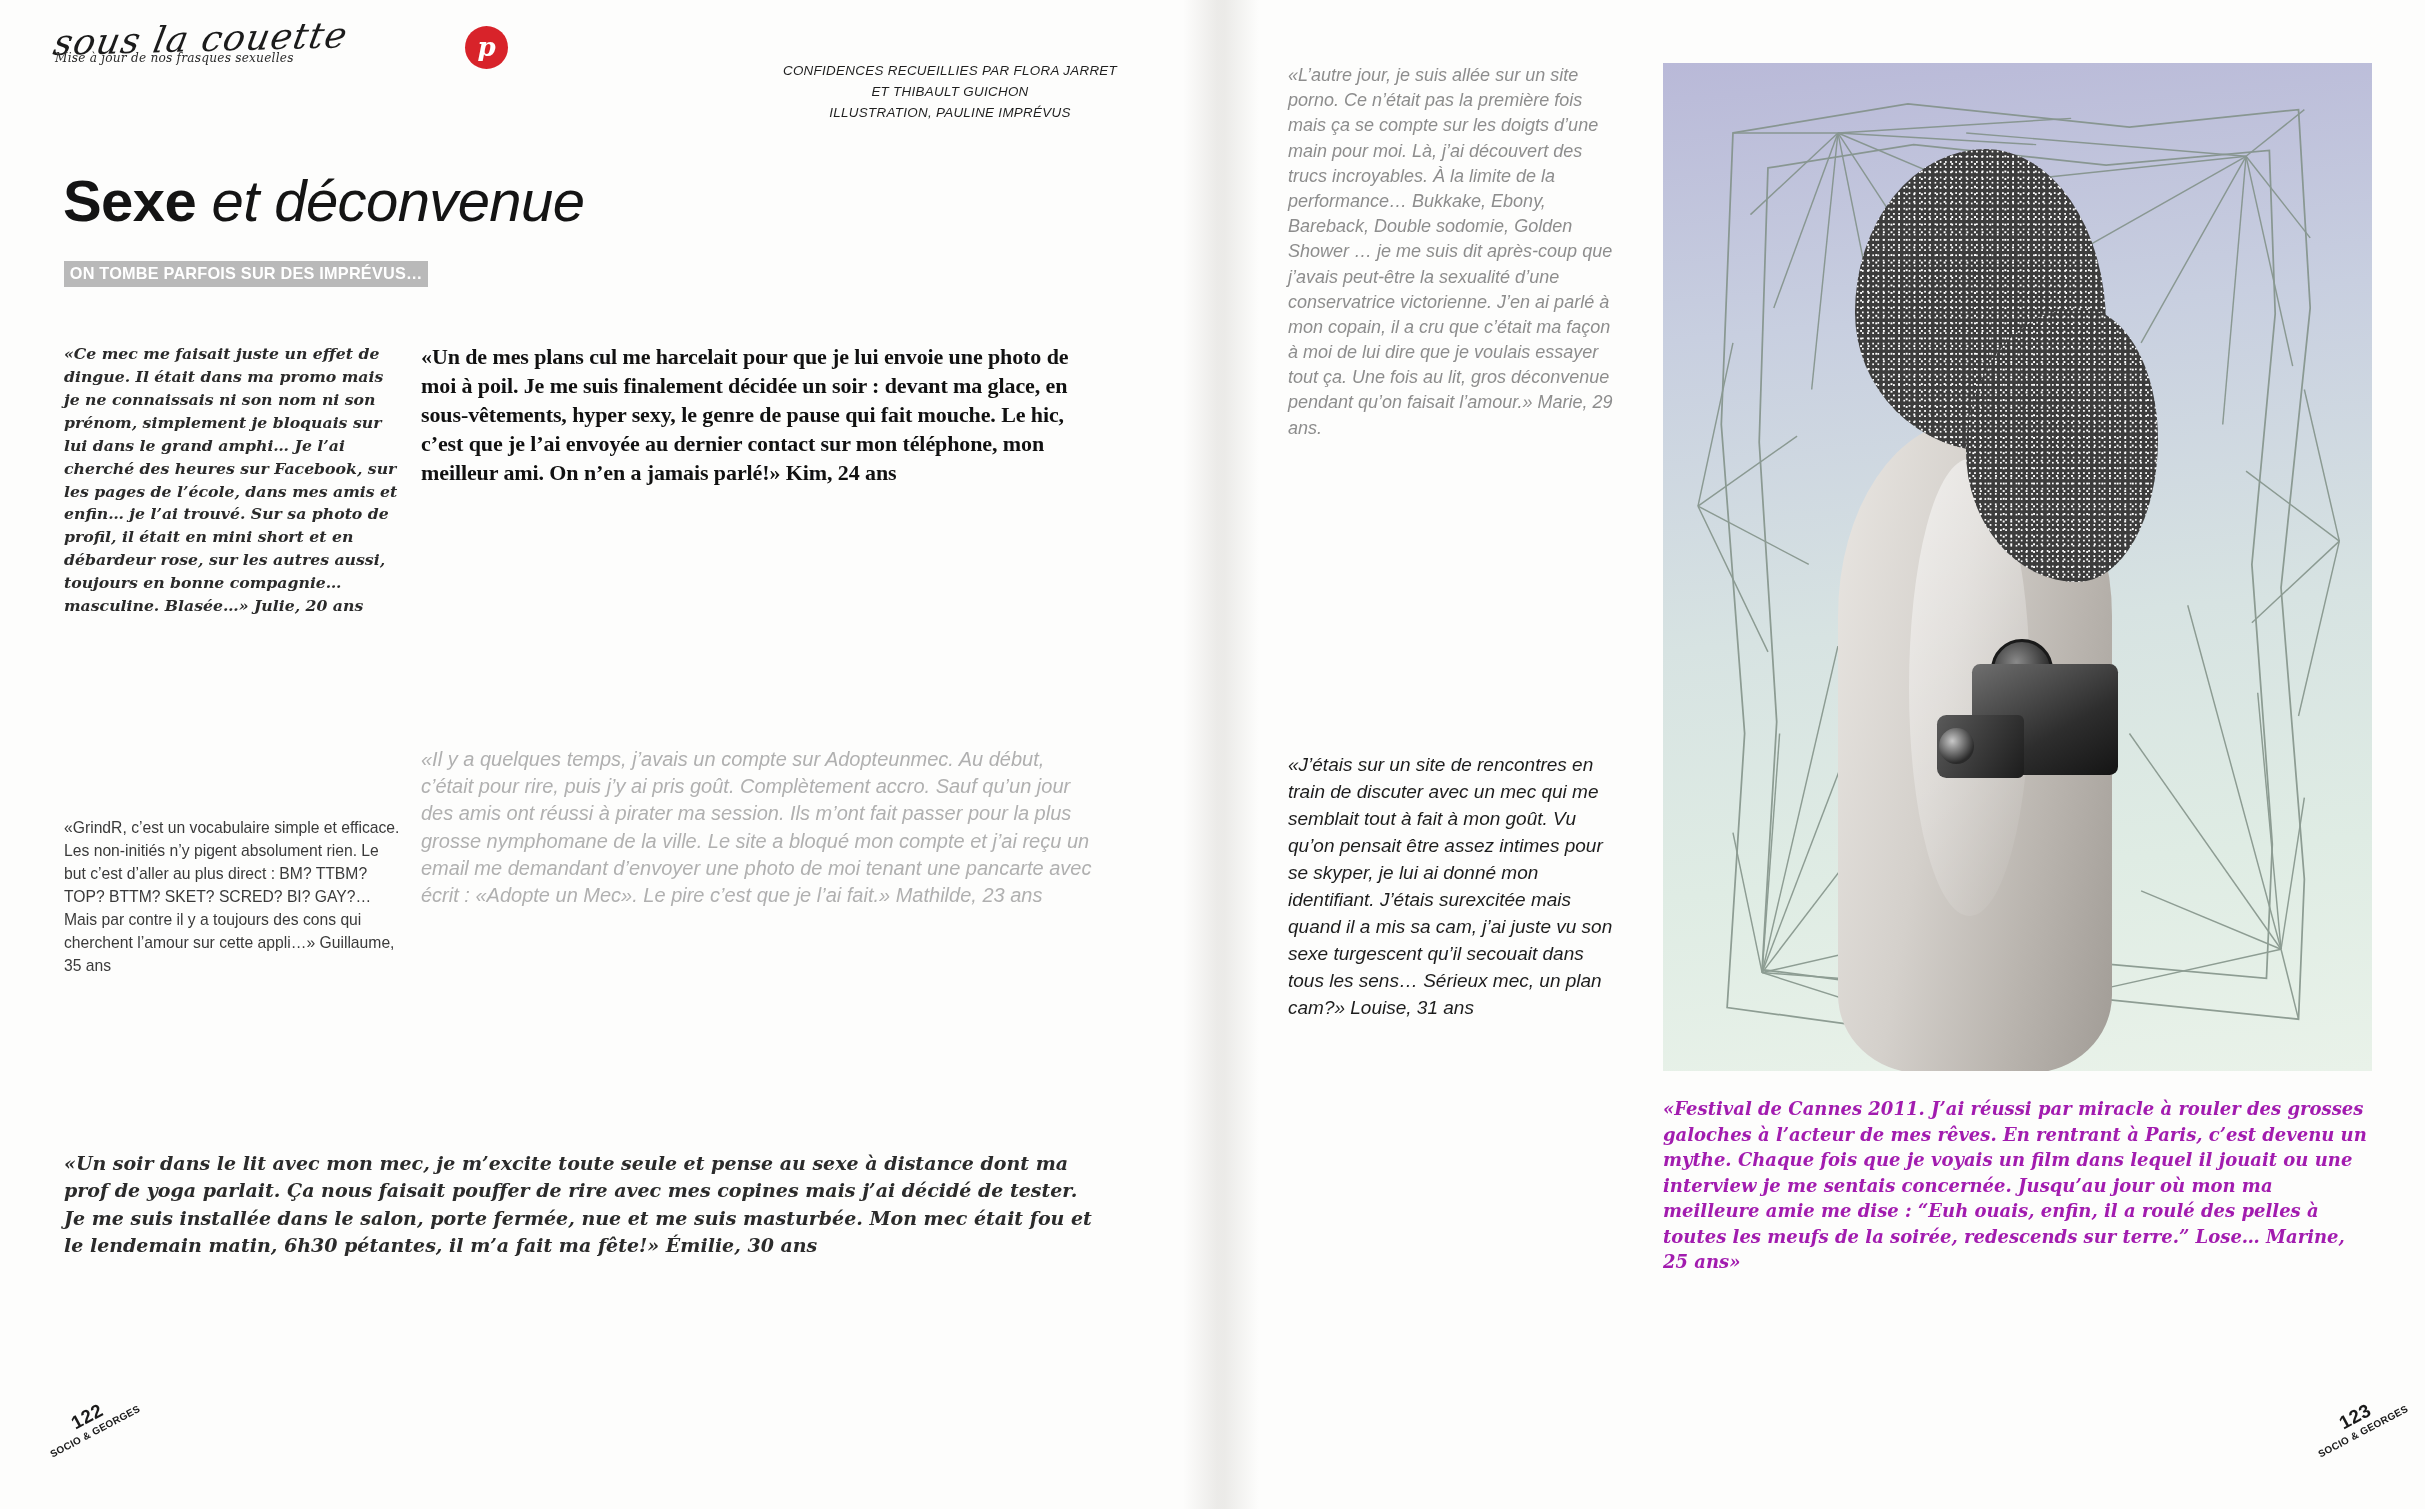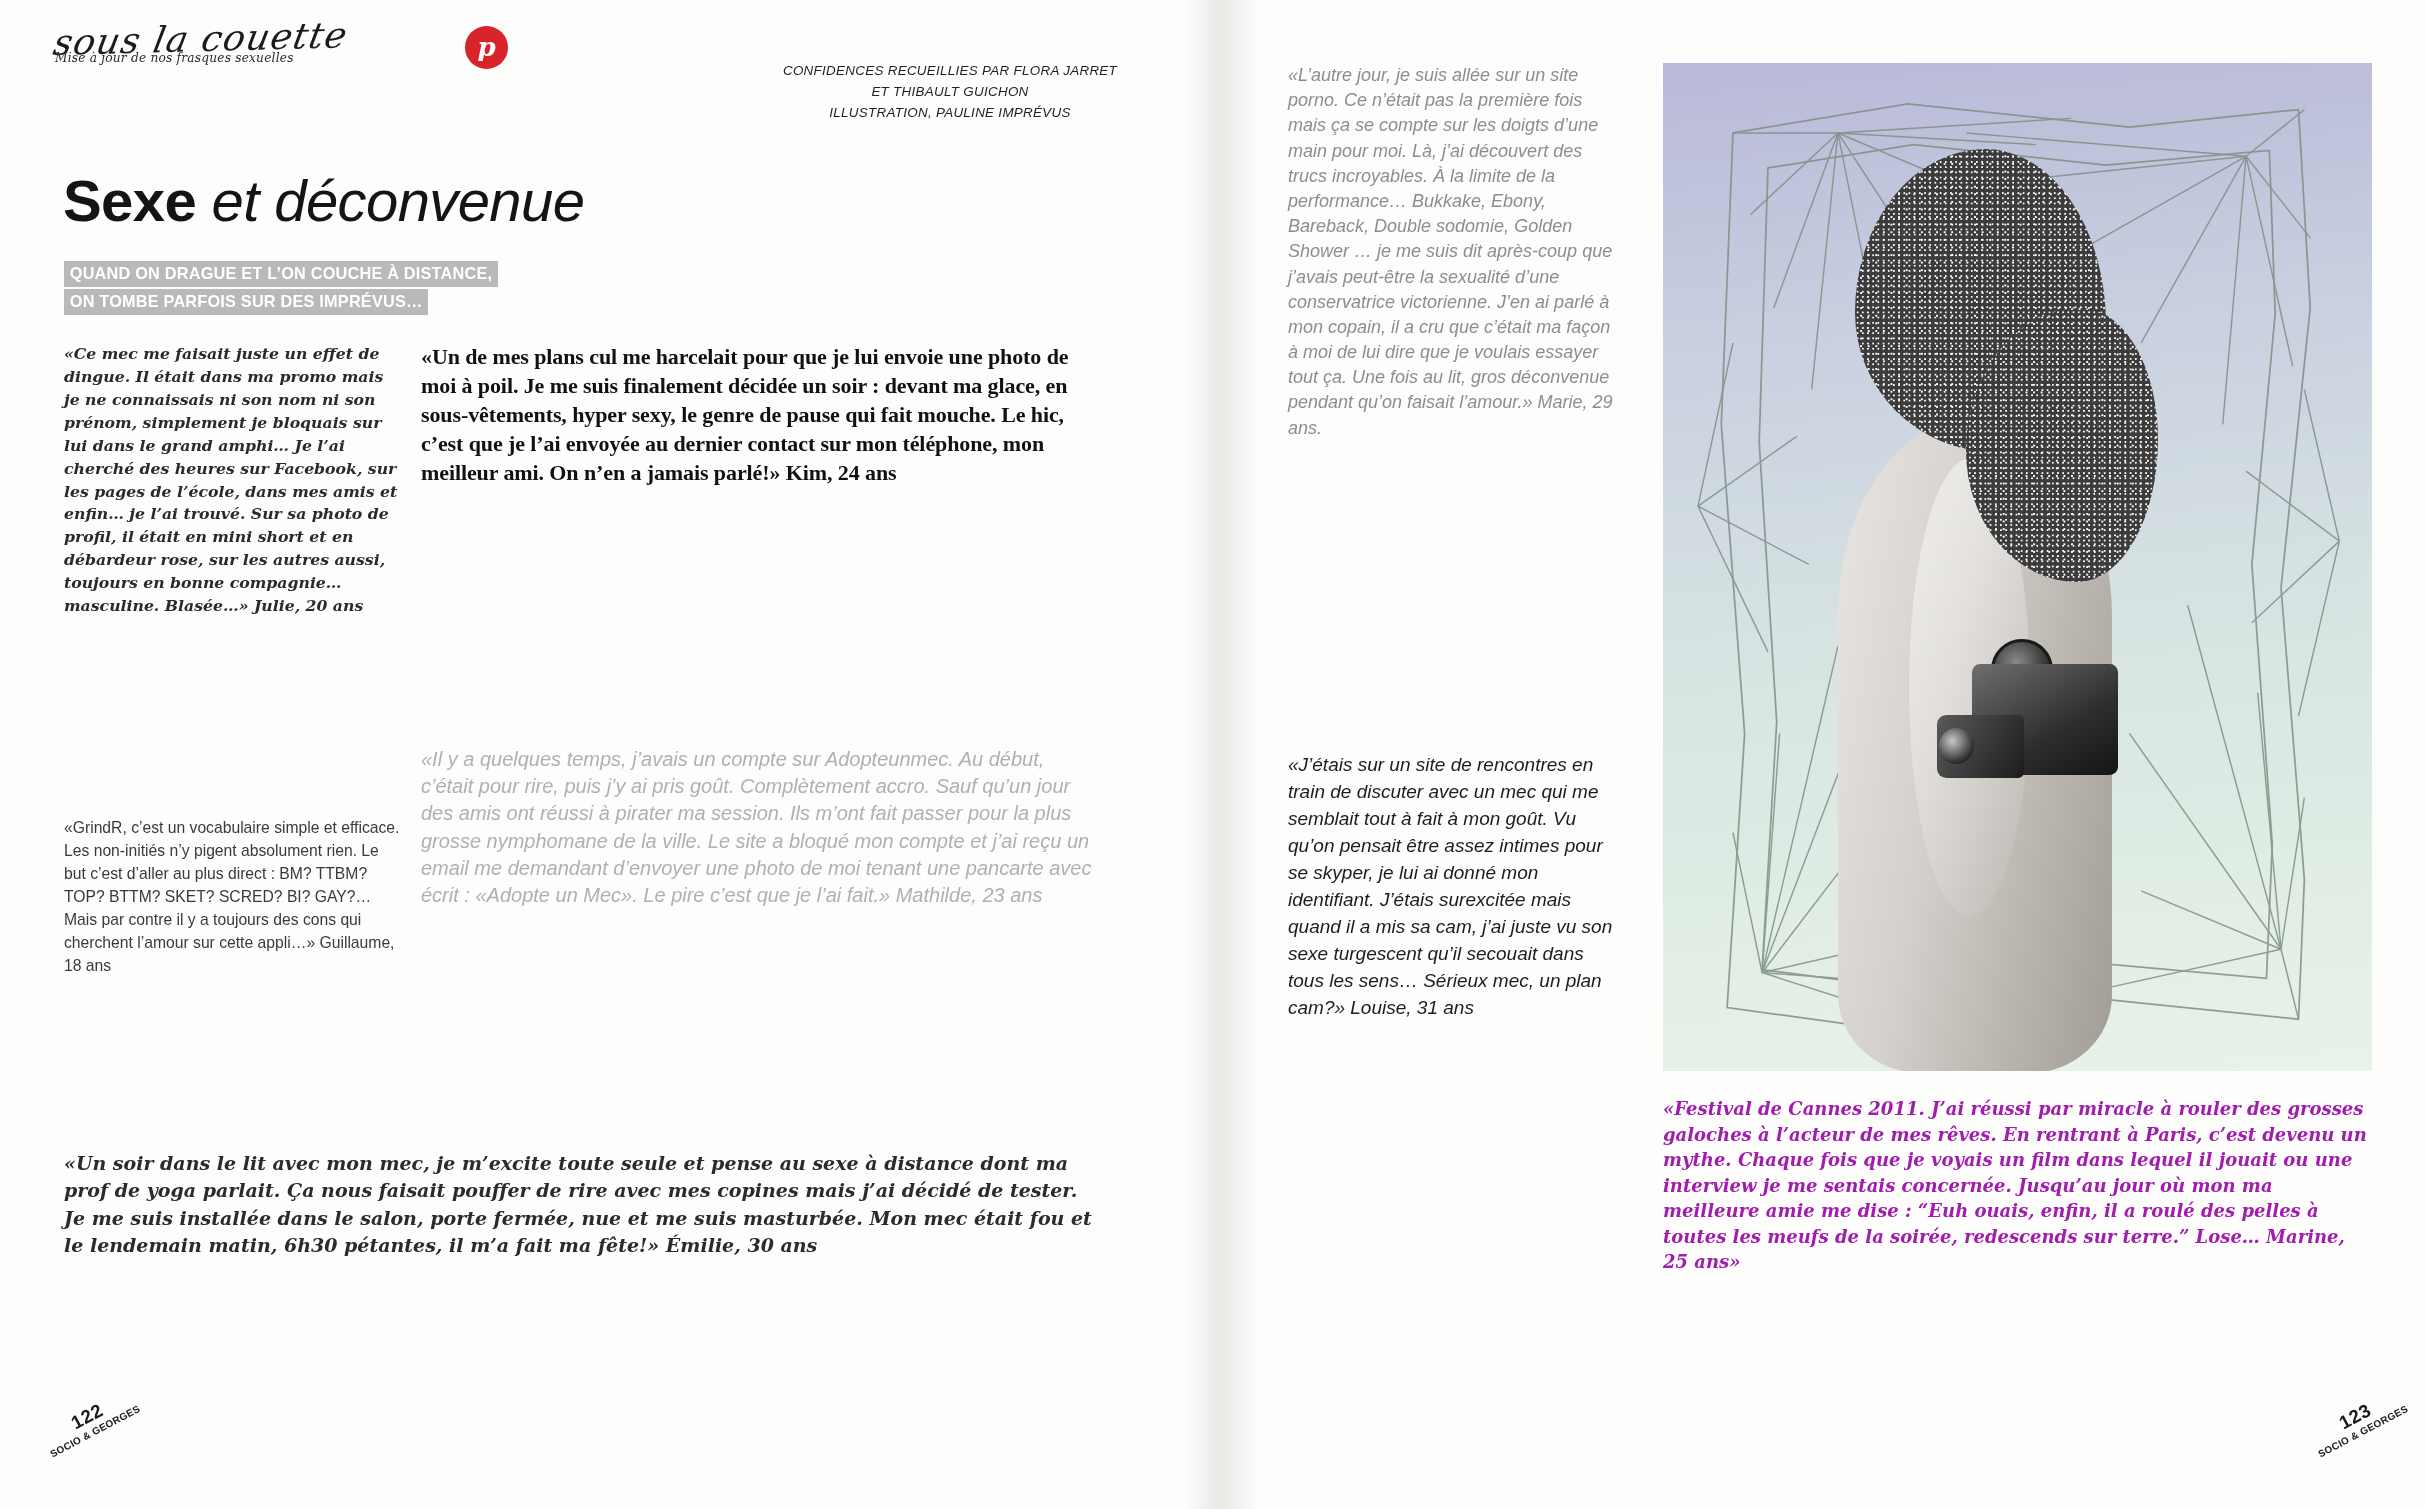--- a/index.html
+++ b/index.html
@@ -341,26 +341,25 @@
     <div>CONFIDENCES RECUEILLIES PAR FLORA JARRET</div>
     <div>ET THIBAULT GUICHON</div>
     <div>ILLUSTRATION, PAULINE IMPRÉVUS</div>
   </div>
 
   <div class="headline">
     <span class="hl-bold">Sexe</span><span class="hl-italic"> et déconvenue</span>
   </div>
 
   <div class="standfirst">
-    <div><span class="sf-line">QUAND ON DRAGUE ET L’ON COUCHE À DISTANCE,</span></div>
     <div><span class="sf-line">ON TOMBE PARFOIS SUR DES IMPRÉVUS…</span></div>
   </div>
 
   <div class="col q-serif-italic" id="col-left-1">«Ce mec me faisait juste un effet de dingue. Il était dans ma promo mais je ne connaissais ni son nom ni son prénom, simplement je bloquais sur lui dans le grand amphi… Je l’ai cherché des heures sur Facebook, sur les pages de l’école, dans mes amis et enfin… je l’ai trouvé. Sur sa photo de profil, il était en mini short et en débardeur rose, sur les autres aussi, toujours en bonne compagnie… masculine. Blasée…» Julie, 20 ans</div>
-  <div class="col q-sans" id="col-left-2">«GrindR, c’est un vocabulaire simple et efficace. Les non-initiés n’y pigent absolument rien. Le but c’est d’aller au plus direct : BM? TTBM? TOP? BTTM? SKET? SCRED? BI? GAY?… Mais par contre il y a toujours des cons qui cherchent l’amour sur cette appli…» Guillaume, 18 ans</div>
+  <div class="col q-sans" id="col-left-2">«GrindR, c’est un vocabulaire simple et efficace. Les non-initiés n’y pigent absolument rien. Le but c’est d’aller au plus direct : BM? TTBM? TOP? BTTM? SKET? SCRED? BI? GAY?… Mais par contre il y a toujours des cons qui cherchent l’amour sur cette appli…» Guillaume, 35 ans</div>
 
   <div class="col q-big-bold" id="col-mid-1">«Un de mes plans cul me harcelait pour que je lui envoie une photo de moi à poil. Je me suis finalement décidée un soir : devant ma glace, en sous-vêtements, hyper sexy, le genre de pause qui fait mouche. Le hic, c’est que je l’ai envoyée au dernier contact sur mon téléphone, mon meilleur ami. On n’en a jamais parlé!» Kim, 24 ans</div>
   <div class="col q-grey-italic" id="col-mid-2">«Il y a quelques temps, j’avais un compte sur Adopteunmec. Au début, c’était pour rire, puis j’y ai pris goût. Complètement accro. Sauf qu’un jour des amis ont réussi à pirater ma session. Ils m’ont fait passer pour la plus grosse nymphomane de la ville. Le site a bloqué mon compte et j’ai reçu un email me demandant d’envoyer une photo de moi tenant une pancarte avec écrit : «Adopte un Mec». Le pire c’est que je l’ai fait.» Mathilde, 23 ans</div>
 
   <div class="col q-wide-italic" id="col-wide">«Un soir dans le lit avec mon mec, je m’excite toute seule et pense au sexe à distance dont ma prof de yoga parlait. Ça nous faisait pouffer de rire avec mes copines mais j’ai décidé de tester. Je me suis installée dans le salon, porte fermée, nue et me suis masturbée. Mon mec était fou et le lendemain matin, 6h30 pétantes, il m’a fait ma fête!» Émilie, 30 ans</div>
 
   <div class="r-col" id="col-right-1">«L’autre jour, je suis allée sur un site porno. Ce n’était pas la première fois mais ça se compte sur les doigts d’une main pour moi. Là, j’ai découvert des trucs incroyables. À la limite de la performance… Bukkake, Ebony, Bareback, Double sodomie, Golden Shower … je me suis dit après-coup que j’avais peut-être la sexualité d’une conservatrice victorienne. J’en ai parlé à mon copain, il a cru que c’était ma façon à moi de lui dire que je voulais essayer tout ça. Une fois au lit, gros déconvenue pendant qu’on faisait l’amour.» Marie, 29 ans.</div>
   <div class="r-col" id="col-right-2">«J’étais sur un site de rencontres en train de discuter avec un mec qui me semblait tout à fait à mon goût. Vu qu’on pensait être assez intimes pour se skyper, je lui ai donné mon identifiant. J’étais surexcitée mais quand il a mis sa cam, j’ai juste vu son sexe turgescent qu’il secouait dans tous les sens… Sérieux mec, un plan cam?» Louise, 31 ans</div>
 
   <div class="illo">

